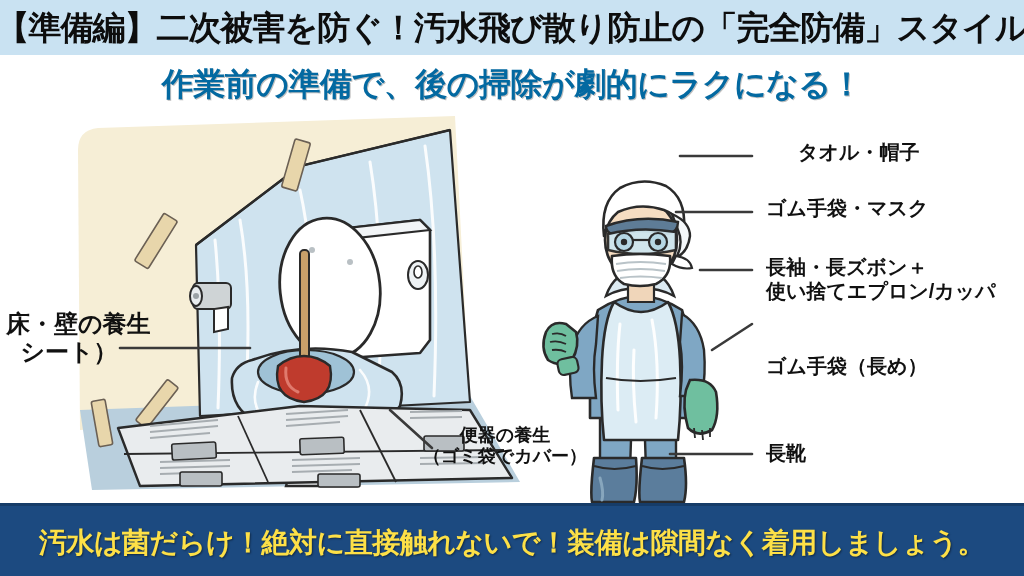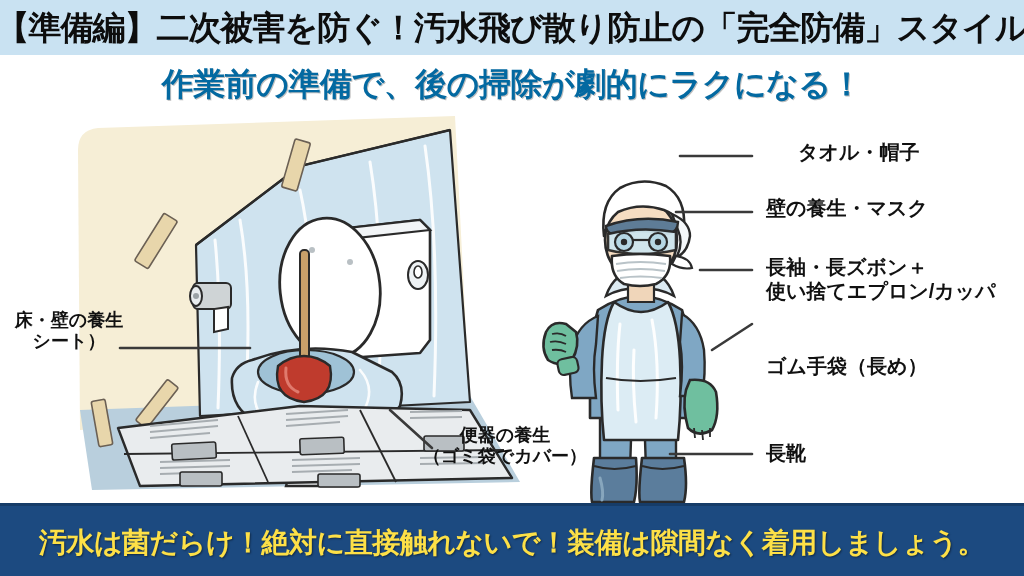--- a/index.html
+++ b/index.html
@@ -48,21 +48,21 @@
   
   .illus{position:absolute;left:0;top:110px;width:1024px;height:393px;}
   .illus svg{display:block;}
 
   
   .label{
     position:absolute;font-weight:bold;color:#111;
     line-height:1.18;white-space:nowrap;
   }
   .lbl-right{font-size:20px;}
-  .lbl-left{font-size:18px;text-align:center;}
+  .lbl-left{font-size:24px;text-align:center;}
   .lbl-center{font-size:18px;text-align:center;}
 </style>
 </head>
 <body>
 
 <div id="stage">
 
   <div class="header-band">
     <div class="header-title">【準備編】二次被害を防ぐ！汚水飛び散り防止の「完全防備」スタイル</div>
   </div>
@@ -269,21 +269,21 @@
         <path d="M712,240 L752,214"></path>
         <path d="M670,344 L752,344"></path>
         <path d="M120,238 L250,238"></path>
         <path d="M390,300 L432,338"></path>
       </g>
     </svg>
   </div>
 
   <div class="label lbl-right" style="left:754px;top:141px;margin-left:44px;">タオル・帽子</div>
 
-  <div class="label lbl-right" style="left:766px;top:197px;">壁の養生・マスク</div>
+  <div class="label lbl-right" style="left:766px;top:197px;">ゴム手袋・マスク</div>
 
   <div class="label lbl-right" style="left:766px;top:256px;">
     <div>長袖・長ズボン＋</div>
     <div>使い捨てエプロン/カッパ</div>
   </div>
 
   <div class="label lbl-right" style="left:766px;top:355px;">ゴム手袋（長め）</div>
 
   <div class="label lbl-right" style="left:766px;top:442px;font-family:Liberation Serif, serif;">長靴</div>
 

